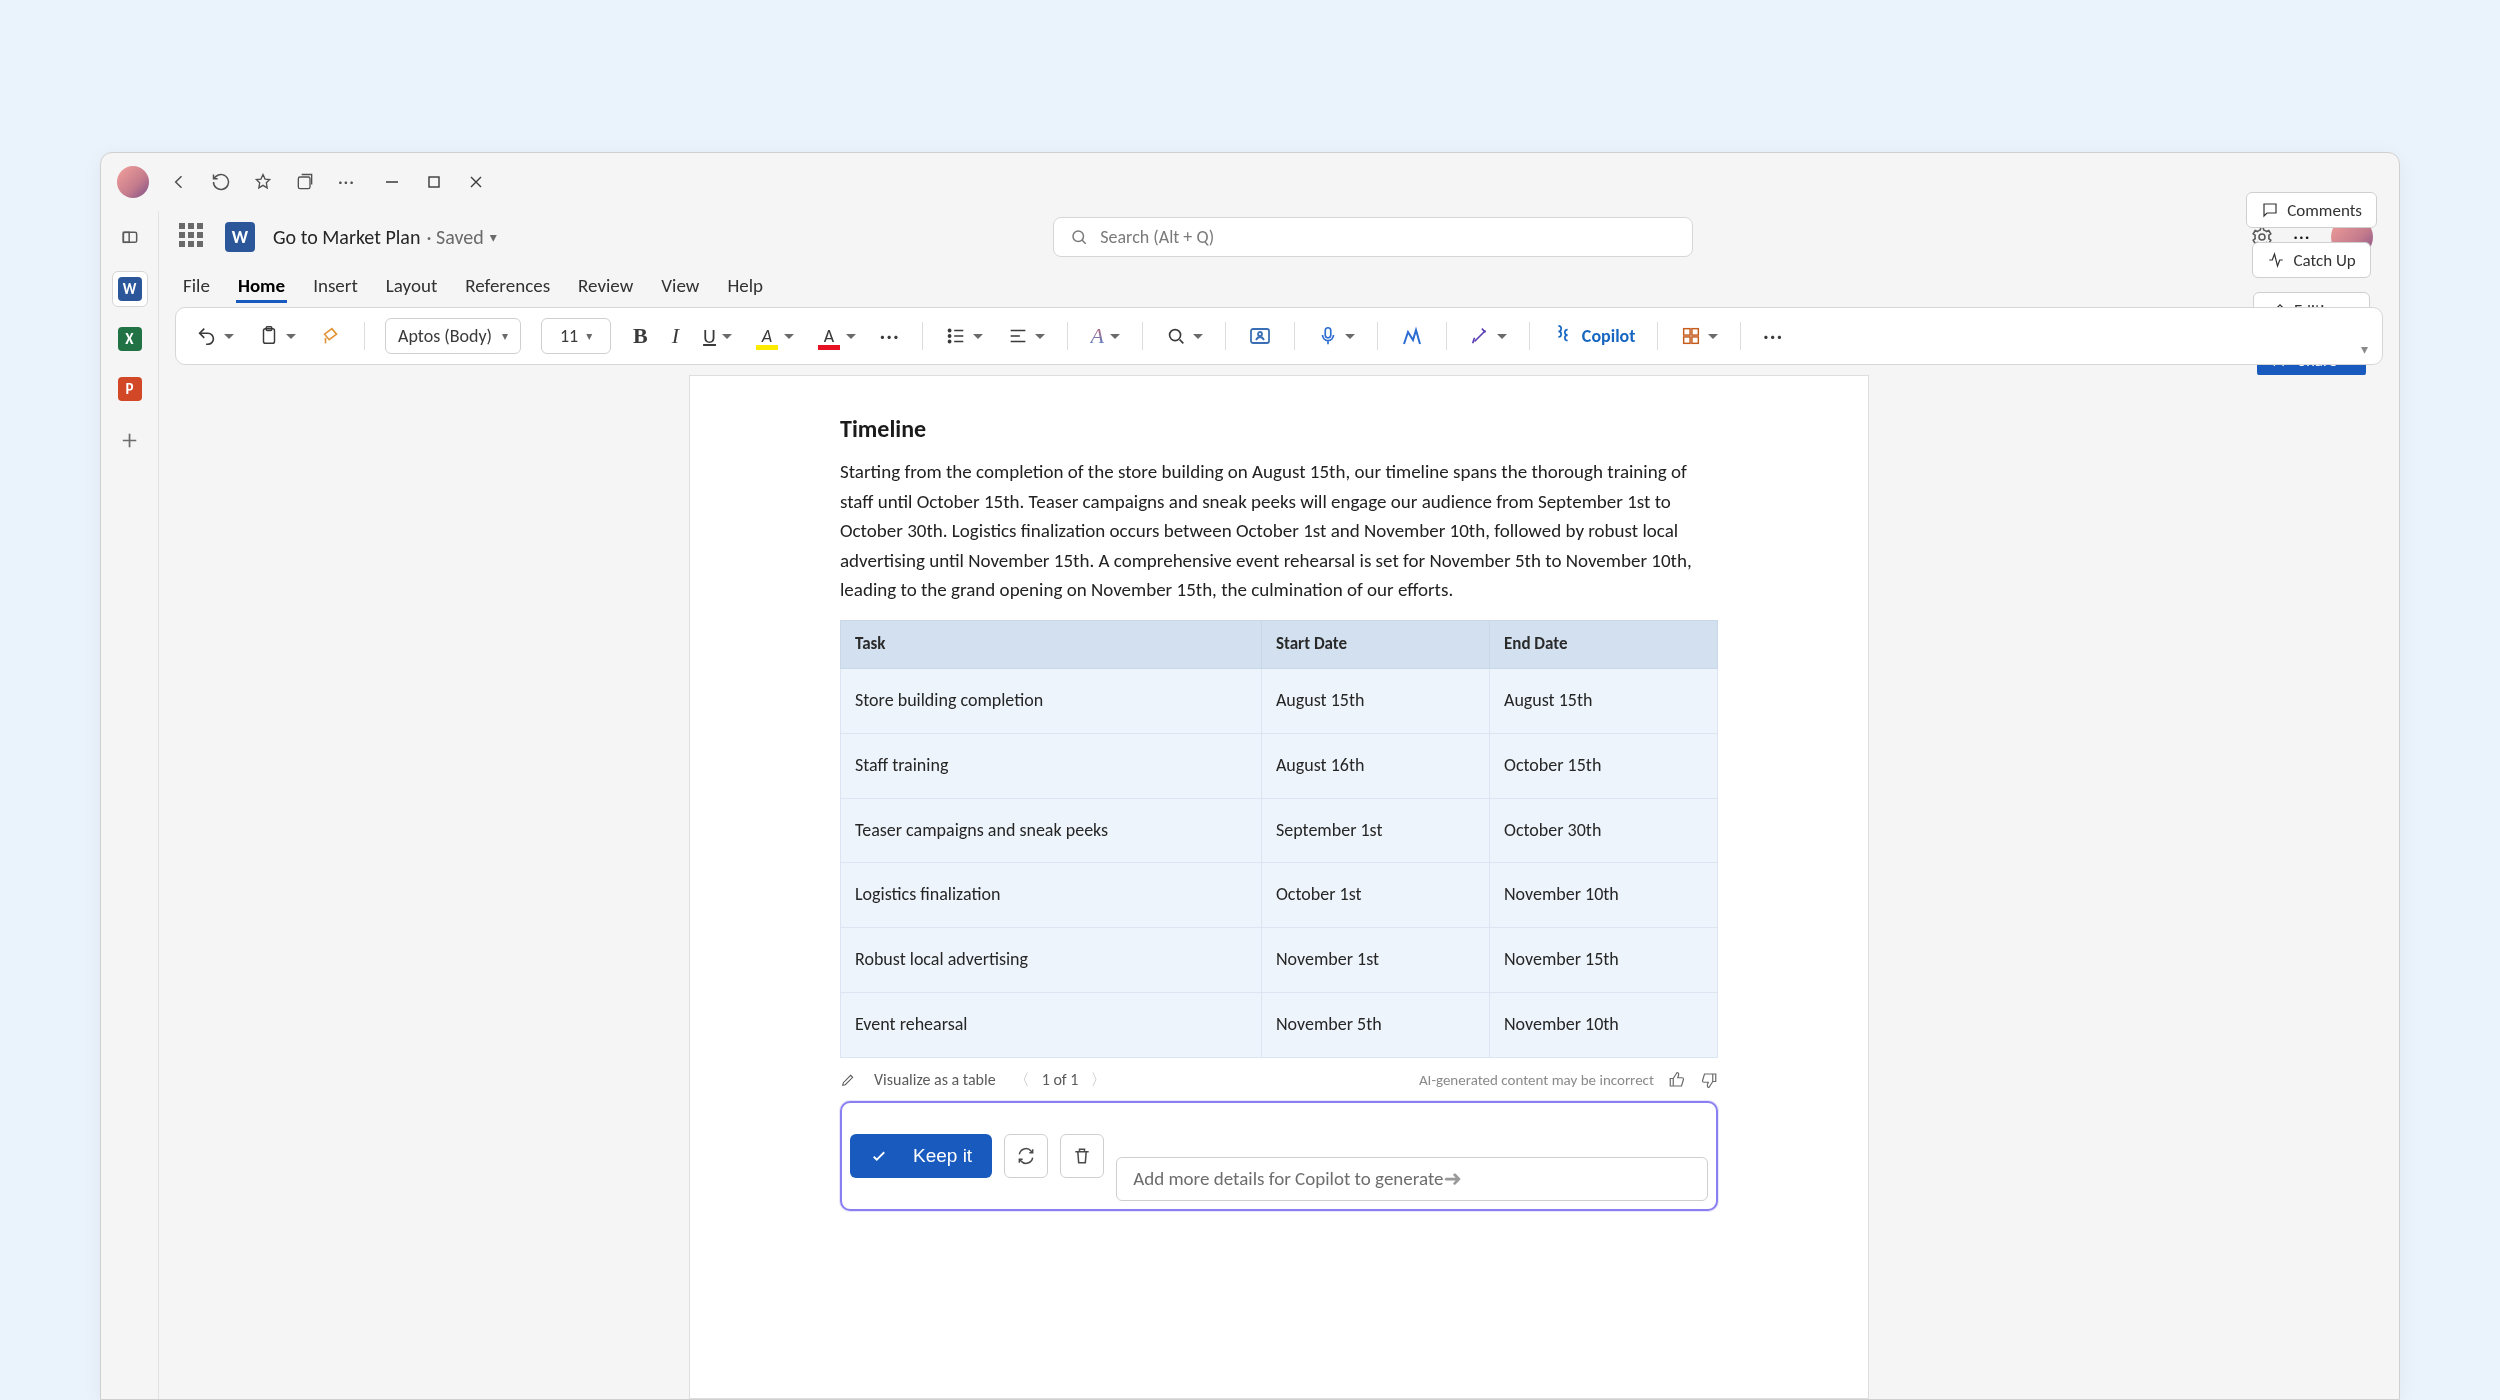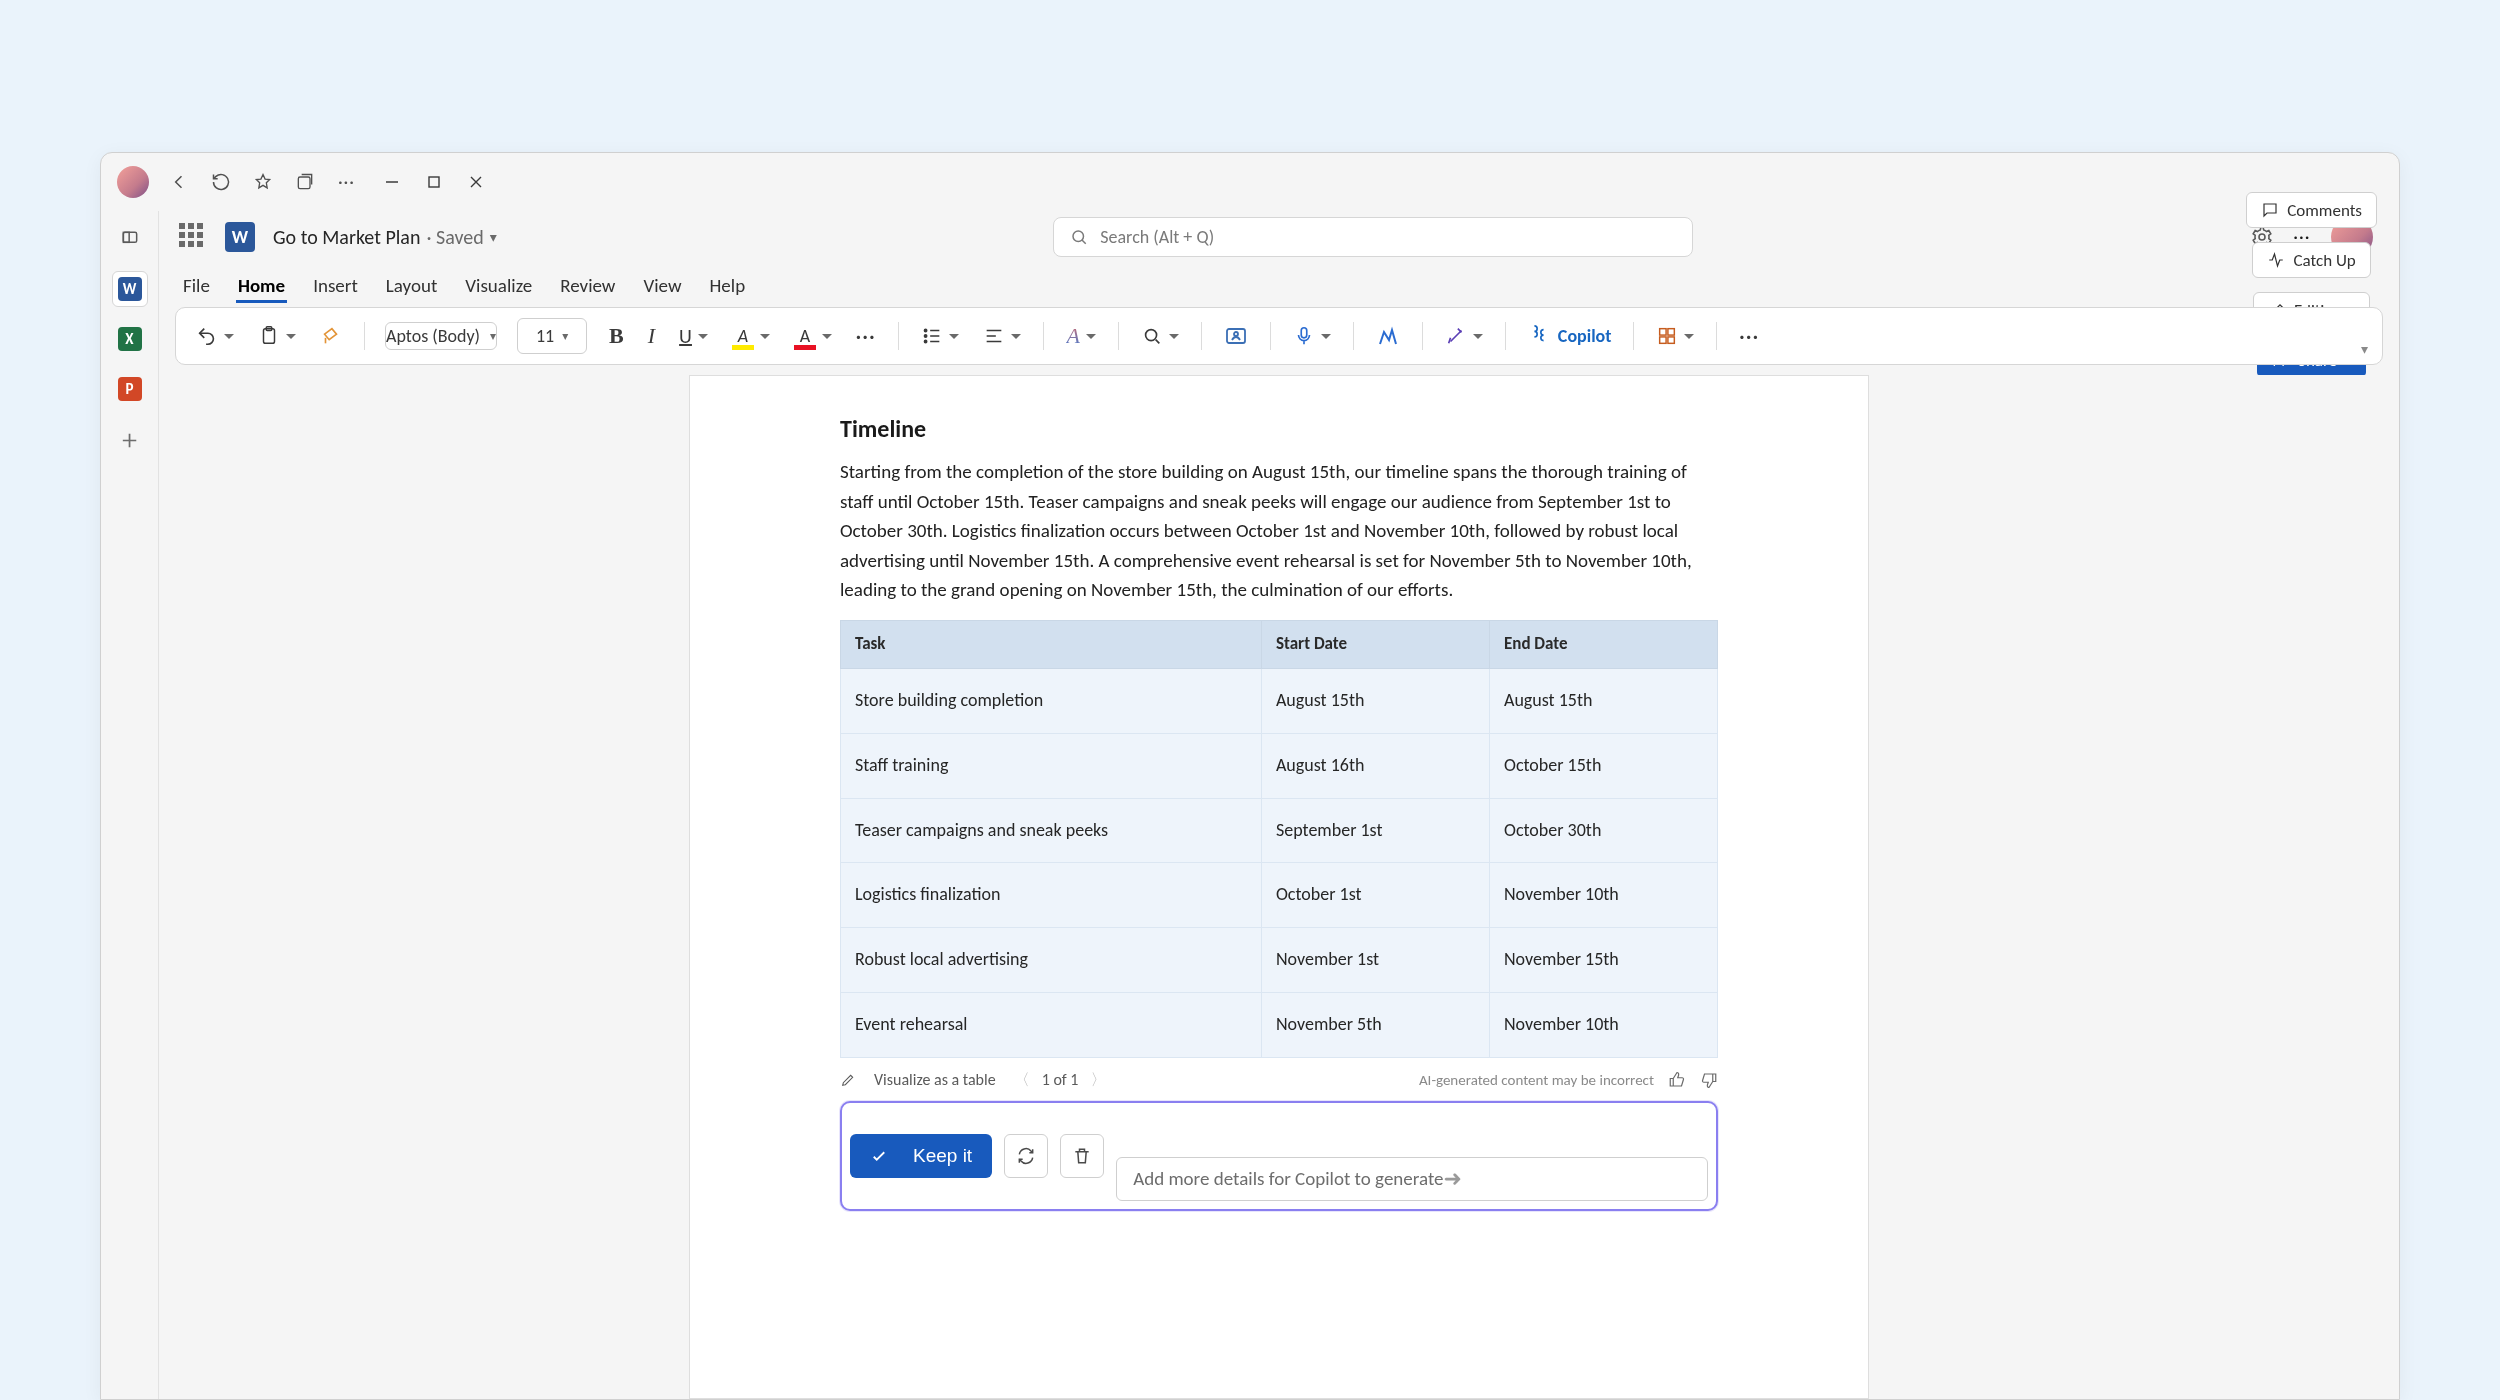--- a/index.html
+++ b/index.html
@@ -116,21 +116,21 @@
 
   
   .ribbon{
     height:58px;border:1px solid #d6d6d6;border-radius:10px;margin:0 16px 10px 16px;
     background:#fff;display:flex;align-items:center;gap:20px;padding:0 18px;font-size:18px;color:#3a3a3a;
     position:relative;
   }
   .rib-sep{width:1px;height:28px;background:#dcdcdc;}
   .rib-btn{display:flex;align-items:center;gap:6px;cursor:pointer;padding:4px 2px;}
   .rib-btn.small-chev::after{content:"";border:5px solid transparent;border-top-color:#6a6a6a;margin-top:5px;}
-  .fontsel{height:28px;border:1px solid #cfcfcf;border-radius:6px;padding:0 0;display:flex;align-items:center;gap:10px;font-size:18px;cursor:pointer;}
+  .fontsel{height:36px;border:1px solid #cfcfcf;border-radius:6px;padding:0 12px;display:flex;align-items:center;gap:10px;font-size:18px;cursor:pointer;}
   .sizebox{height:36px;width:70px;border:1px solid #cfcfcf;border-radius:6px;display:flex;align-items:center;justify-content:center;gap:8px;font-size:18px;cursor:pointer;}
   .fmt-b{font-weight:800;font-family:"Times New Roman",serif;font-size:22px;}
   .fmt-i{font-style:italic;font-family:"Times New Roman",serif;font-size:22px;}
   .fmt-u{text-decoration:underline;font-size:20px;}
   .hl-A{position:relative;display:inline-block;width:22px;text-align:center;}
   .hl-A .bar{position:absolute;left:0;right:0;bottom:-3px;height:5px;}
   .yellow{background:#ffeb00;}
   .red{background:#e81123;}
   .dots{letter-spacing:2px;font-weight:700;}
   .copilot-chip{color:#1766c1;font-weight:600;display:flex;gap:8px;align-items:center;}
@@ -298,21 +298,21 @@
           <span class="dots">···</span>
           <div class="avatar-med"></div>
         </div>
       </div>
 
       <div class="menurow">
         <span class="item">File</span>
         <span class="item active">Home</span>
         <span class="item">Insert</span>
         <span class="item">Layout</span>
-        <span class="item">Visualize</span>
+        <span class="item">References</span>
         <span class="item">Review</span>
         <span class="item">View</span>
         <span class="item">Help</span>
 
         <div class="right">
           <div class="pillbtn">
             <svg width="18" height="18" viewBox="0 0 24 24" fill="none" stroke="currentColor" stroke-width="1.6">
                 <path d="M4 4h16v12H8l-4 4z"></path>
               </svg>
             <span>Comments</span>

